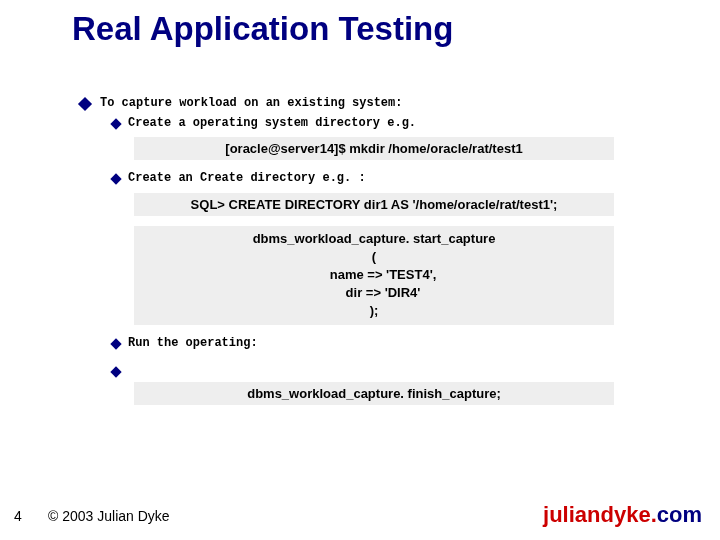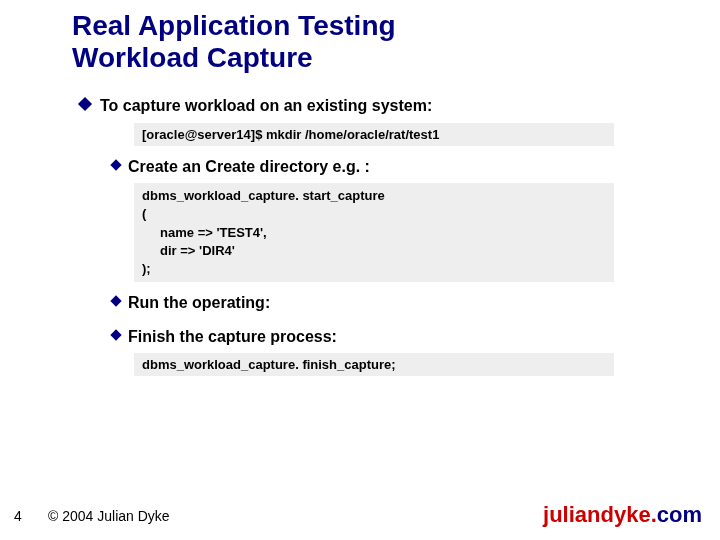--- a/index.html
+++ b/index.html
@@ -16,21 +16,21 @@
   .slide {
     position: relative;
     width: 720px;
     height: 540px;
     box-sizing: border-box;
   }
   .title {
     position: absolute;
     left: 72px;
     top: 10px;
-    font-size: 28px;
+    font-size: 33px;
     font-weight: bold;
     color: #000080;
     line-height: 1.15;
   }
   .content {
     position: absolute;
     left: 80px;
     top: 95px;
     width: 590px;
     font-size: 14px;
@@ -53,32 +53,34 @@
   }
   .dia.small {
     width: 8px;
     height: 8px;
     margin-top: 5px;
     margin-right: 8px;
   }
   .txt {
     font-weight: bold;
     line-height: 1.35;
-    font-size: 16px;
+    font-size: 12px;
+    font-family: Liberation Mono, monospace;
   }
   .code {
     margin: 6px 0 10px 54px;
     padding: 4px 8px;
     background: #eeeeee;
     font-weight: bold;
     font-size: 13px;
     white-space: pre;
     font-family: Arial, Helvetica, sans-serif;
     width: 480px;
     box-sizing: border-box;
+    text-align: center;
   }
   .code.tall { line-height: 1.4; }
   .footer {
     position: absolute;
     left: 0;
     bottom: 14px;
     width: 720px;
     box-sizing: border-box;
   }
   .pagenum {
@@ -106,63 +108,66 @@
   .site .j1 { color: #cc0000; }
   .site .j2 { color: #000080; }
 </style>
 </head>
 <body>
 
 <div class="slide">
 
   <div class="title">
     <span>Real Application Testing</span><br>
-    <span>Workload Capture</span>
   </div>
 
   <div class="content">
 
     <div class="row b1">
       <div class="dia"></div>
       <div class="txt">To capture workload on an existing system:</div>
     </div>
 
+    <div class="row b2">
+      <div class="dia small"></div>
+      <div class="txt">Create a operating system directory e.g.</div>
+    </div>
 
     <div class="code">[oracle@server14]$ mkdir /home/oracle/rat/test1</div>
 
     <div class="row b2">
       <div class="dia small"></div>
       <div class="txt">Create an Create directory e.g. :</div>
     </div>
 
+    <div class="code">SQL&gt; CREATE DIRECTORY dir1 AS '/home/oracle/rat/test1';</div>
 
 
     <div class="code tall">dbms_workload_capture. start_capture
 (
      name =&gt; 'TEST4',
      dir =&gt; 'DIR4'
 );</div>
 
     <div class="row b2">
       <div class="dia small"></div>
       <div class="txt">Run the operating:</div>
     </div>
 
     <div style="height:8px"></div>
 
     <div class="row b2">
       <div class="dia small"></div>
-      <div class="txt">Finish the capture process:</div>
     </div>
 
     <div class="code">dbms_workload_capture. finish_capture;</div>
 
   </div>
 
   <div class="footer">
     <div class="pagenum">4</div>
-    <div class="copyright">© 2004 Julian Dyke</div>
+    <div class="copyright">© 2003 Julian Dyke</div>
     <div class="site">
       <span class="j1">juliandyke.</span><span class="j2">com</span>
     </div>
   </div>
 
 </div>
 
 </body></html>

